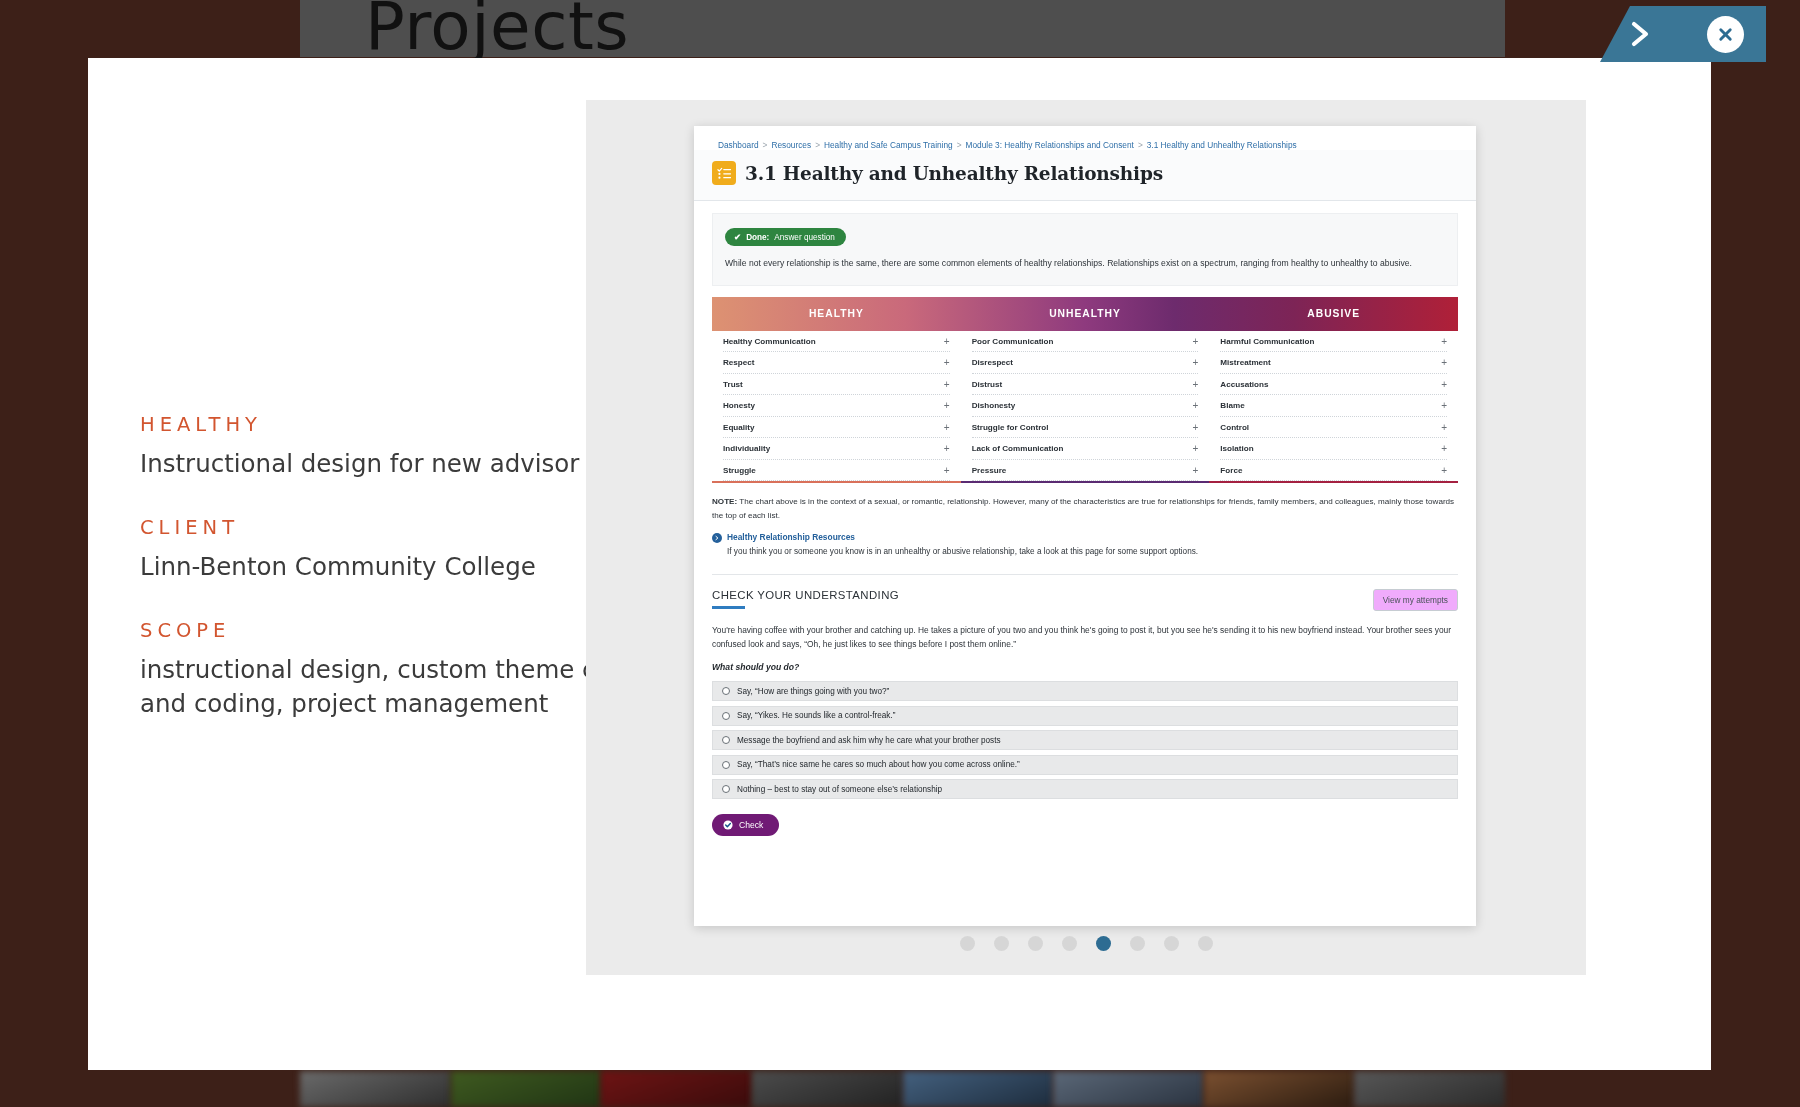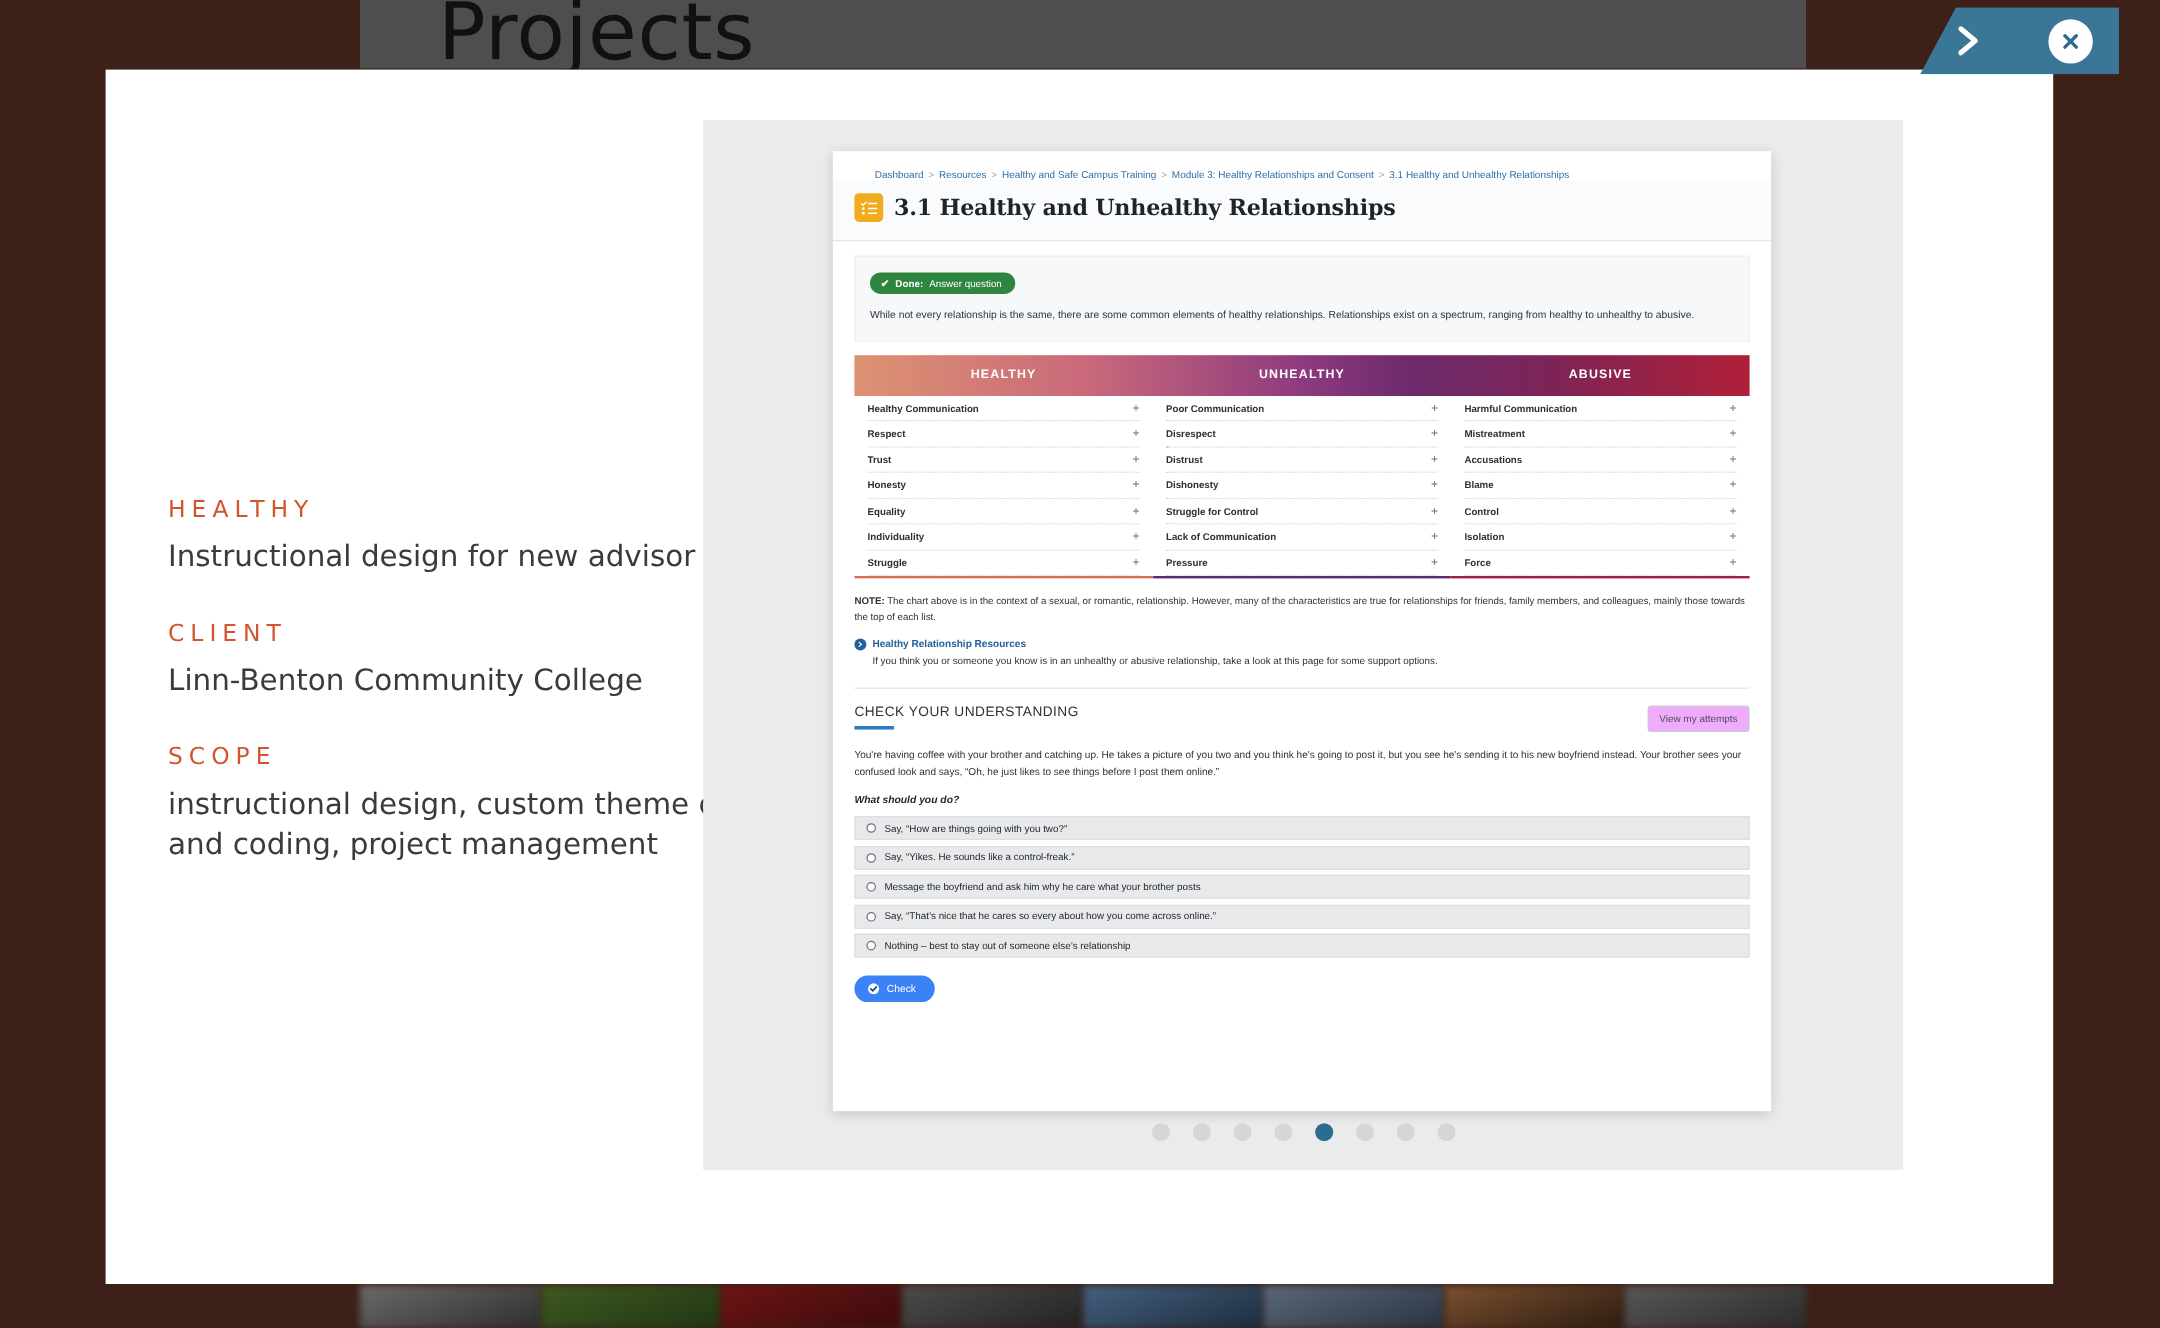--- a/index.html
+++ b/index.html
@@ -85,21 +85,21 @@
   }
   .shot {
     position: absolute; left: 108px; top: 26px;
     width: 782px; height: 800px; background: #ffffff;
     box-shadow: 0 2px 10px rgba(0,0,0,0.16);
     overflow: hidden;
   }
 
   
   .crumbs {
-    padding: 14px 18px 0 35px; font-size: 8.3px; color: #2f6fa8;
+    padding: 14px 18px 0 24px; font-size: 8.3px; color: #2f6fa8;
     white-space: nowrap; overflow: hidden;
     font-family: "Liberation Sans", sans-serif;
   }
   .crumbs .sep { color: #9aa4ad; margin: 0 4px; }
   .page-head {
     display: flex; align-items: center; gap: 9px;
     padding: 11px 18px 15px 18px;
     border-bottom: 1px solid #e2e6ea;
     background: #fafbfc;
   }
@@ -193,21 +193,21 @@
     background: #e8e9ea; border: 1px solid #dcdee0;
     height: 20px; padding: 0 9px; margin-bottom: 4.5px;
     font-size: 8.2px; color: #23282d; cursor: pointer;
   }
   .radio {
     width: 8px; height: 8px; border-radius: 50%;
     border: 1px solid #6a7177; background: #fff; flex: none;
   }
   .check-btn {
     margin-top: 10px; display: inline-flex; align-items: center; gap: 6px;
-    background: #3b82f6; color: #fff; border: none; border-radius: 12px;
+    background: #701a75; color: #fff; border: none; border-radius: 12px;
     font-size: 8.6px; padding: 6px 16px 6px 11px; cursor: pointer;
     font-family: "Liberation Sans", sans-serif;
   }
   .check-btn svg { width: 10px; height: 10px; display: block; }
 
   
   .dots {
     position: absolute; left: 0; right: 0; bottom: 24px;
     display: flex; justify-content: center; gap: 19px;
   }
@@ -422,21 +422,21 @@
           <div class="option">
             <span class="radio"></span>
             <span>Say, “Yikes. He sounds like a control-freak.”</span>
           </div>
           <div class="option">
             <span class="radio"></span>
             <span>Message the boyfriend and ask him why he care what your brother posts</span>
           </div>
           <div class="option">
             <span class="radio"></span>
-            <span>Say, “That’s nice that he cares so every about how you come across online.”</span>
+            <span>Say, “That’s nice same he cares so much about how you come across online.”</span>
           </div>
           <div class="option">
             <span class="radio"></span>
             <span>Nothing – best to stay out of someone else’s relationship</span>
           </div>
         </div>
 
         <button class="check-btn">
           <svg viewBox="0 0 12 12" aria-hidden="true">
             <circle cx="6" cy="6" r="5.5" fill="#ffffff"></circle>

